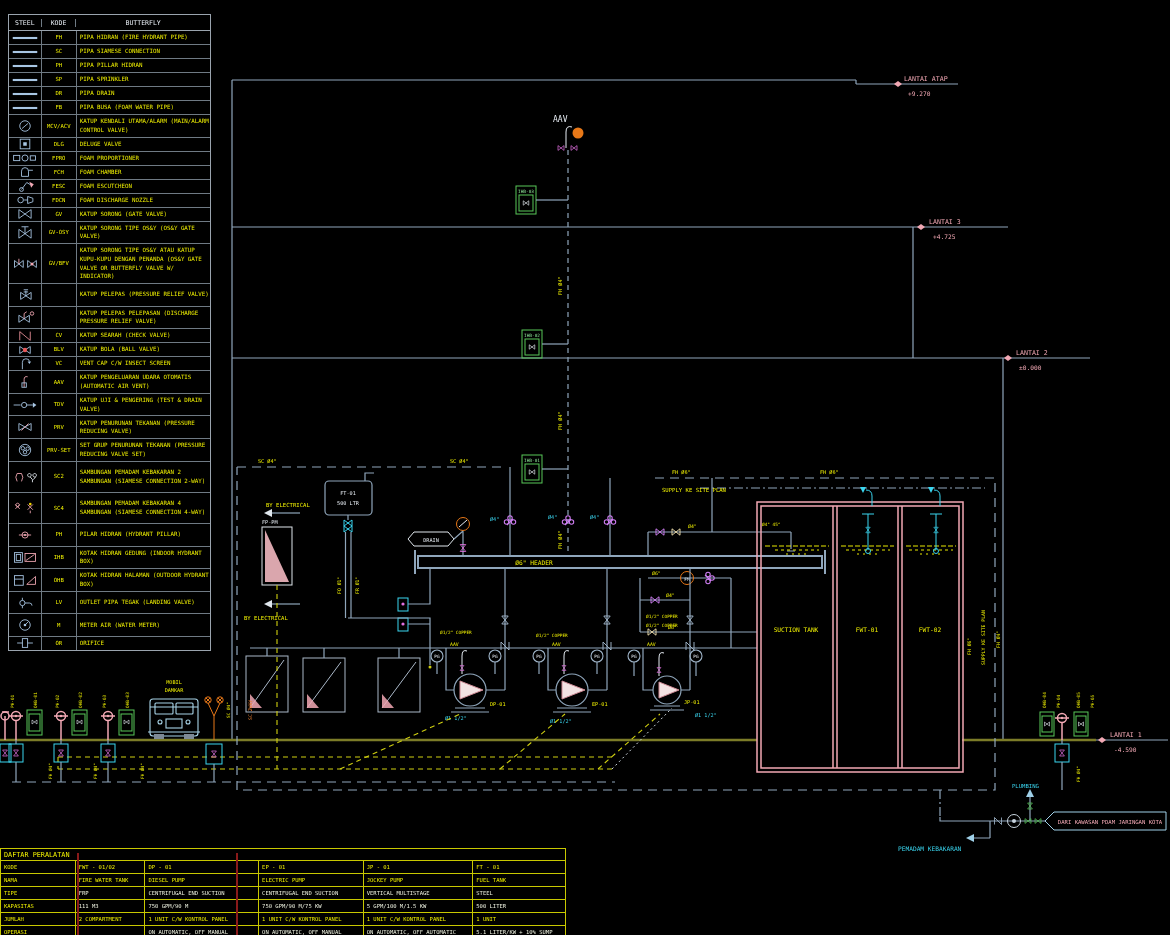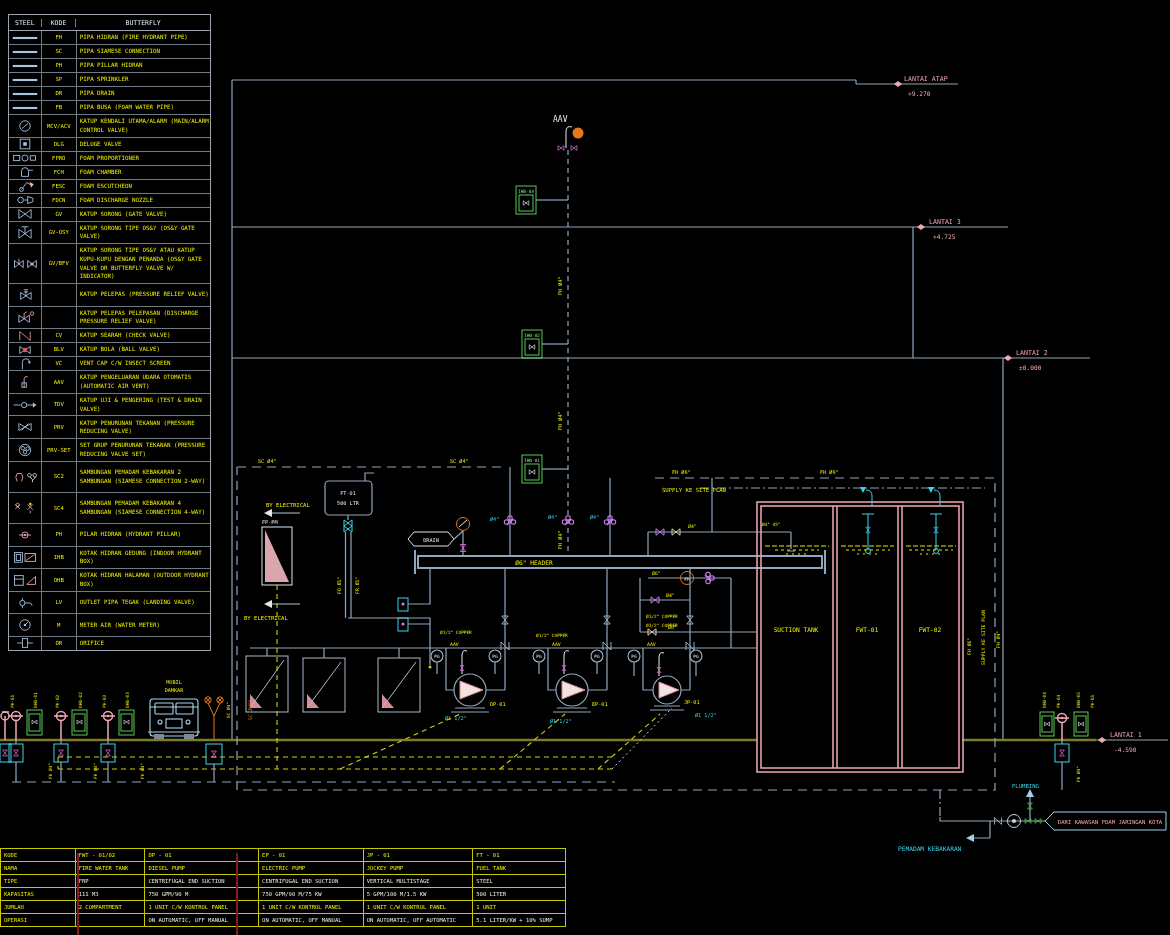--- a/index.html
+++ b/index.html
@@ -784,20 +784,21 @@
               <line x1="20" y1="8" x2="26" y2="8" stroke="#a8c6e4"></line>
             </svg>
           </div>
           <div class="lc lcode">OR</div>
           <div class="lc ldesc">ORIFICE</div>
         </div>
       </div>
 </div>
 
 <div id="equip">
+  <div class="etitle">DAFTAR PERALATAN</div>
   <div id="equip-body">
         <div class="erow">
           <div class="ecell ec0">KODE</div>
           <div class="ecell ec1 vy">FWT - 01/02</div>
           <div class="ecell ec2 vy">DP - 01</div>
           <div class="ecell ec3 vy">EP - 01</div>
           <div class="ecell ec4 vy">JP - 01</div>
           <div class="ecell ec5 vy">FT - 01</div>
         </div>
         <div class="erow">

